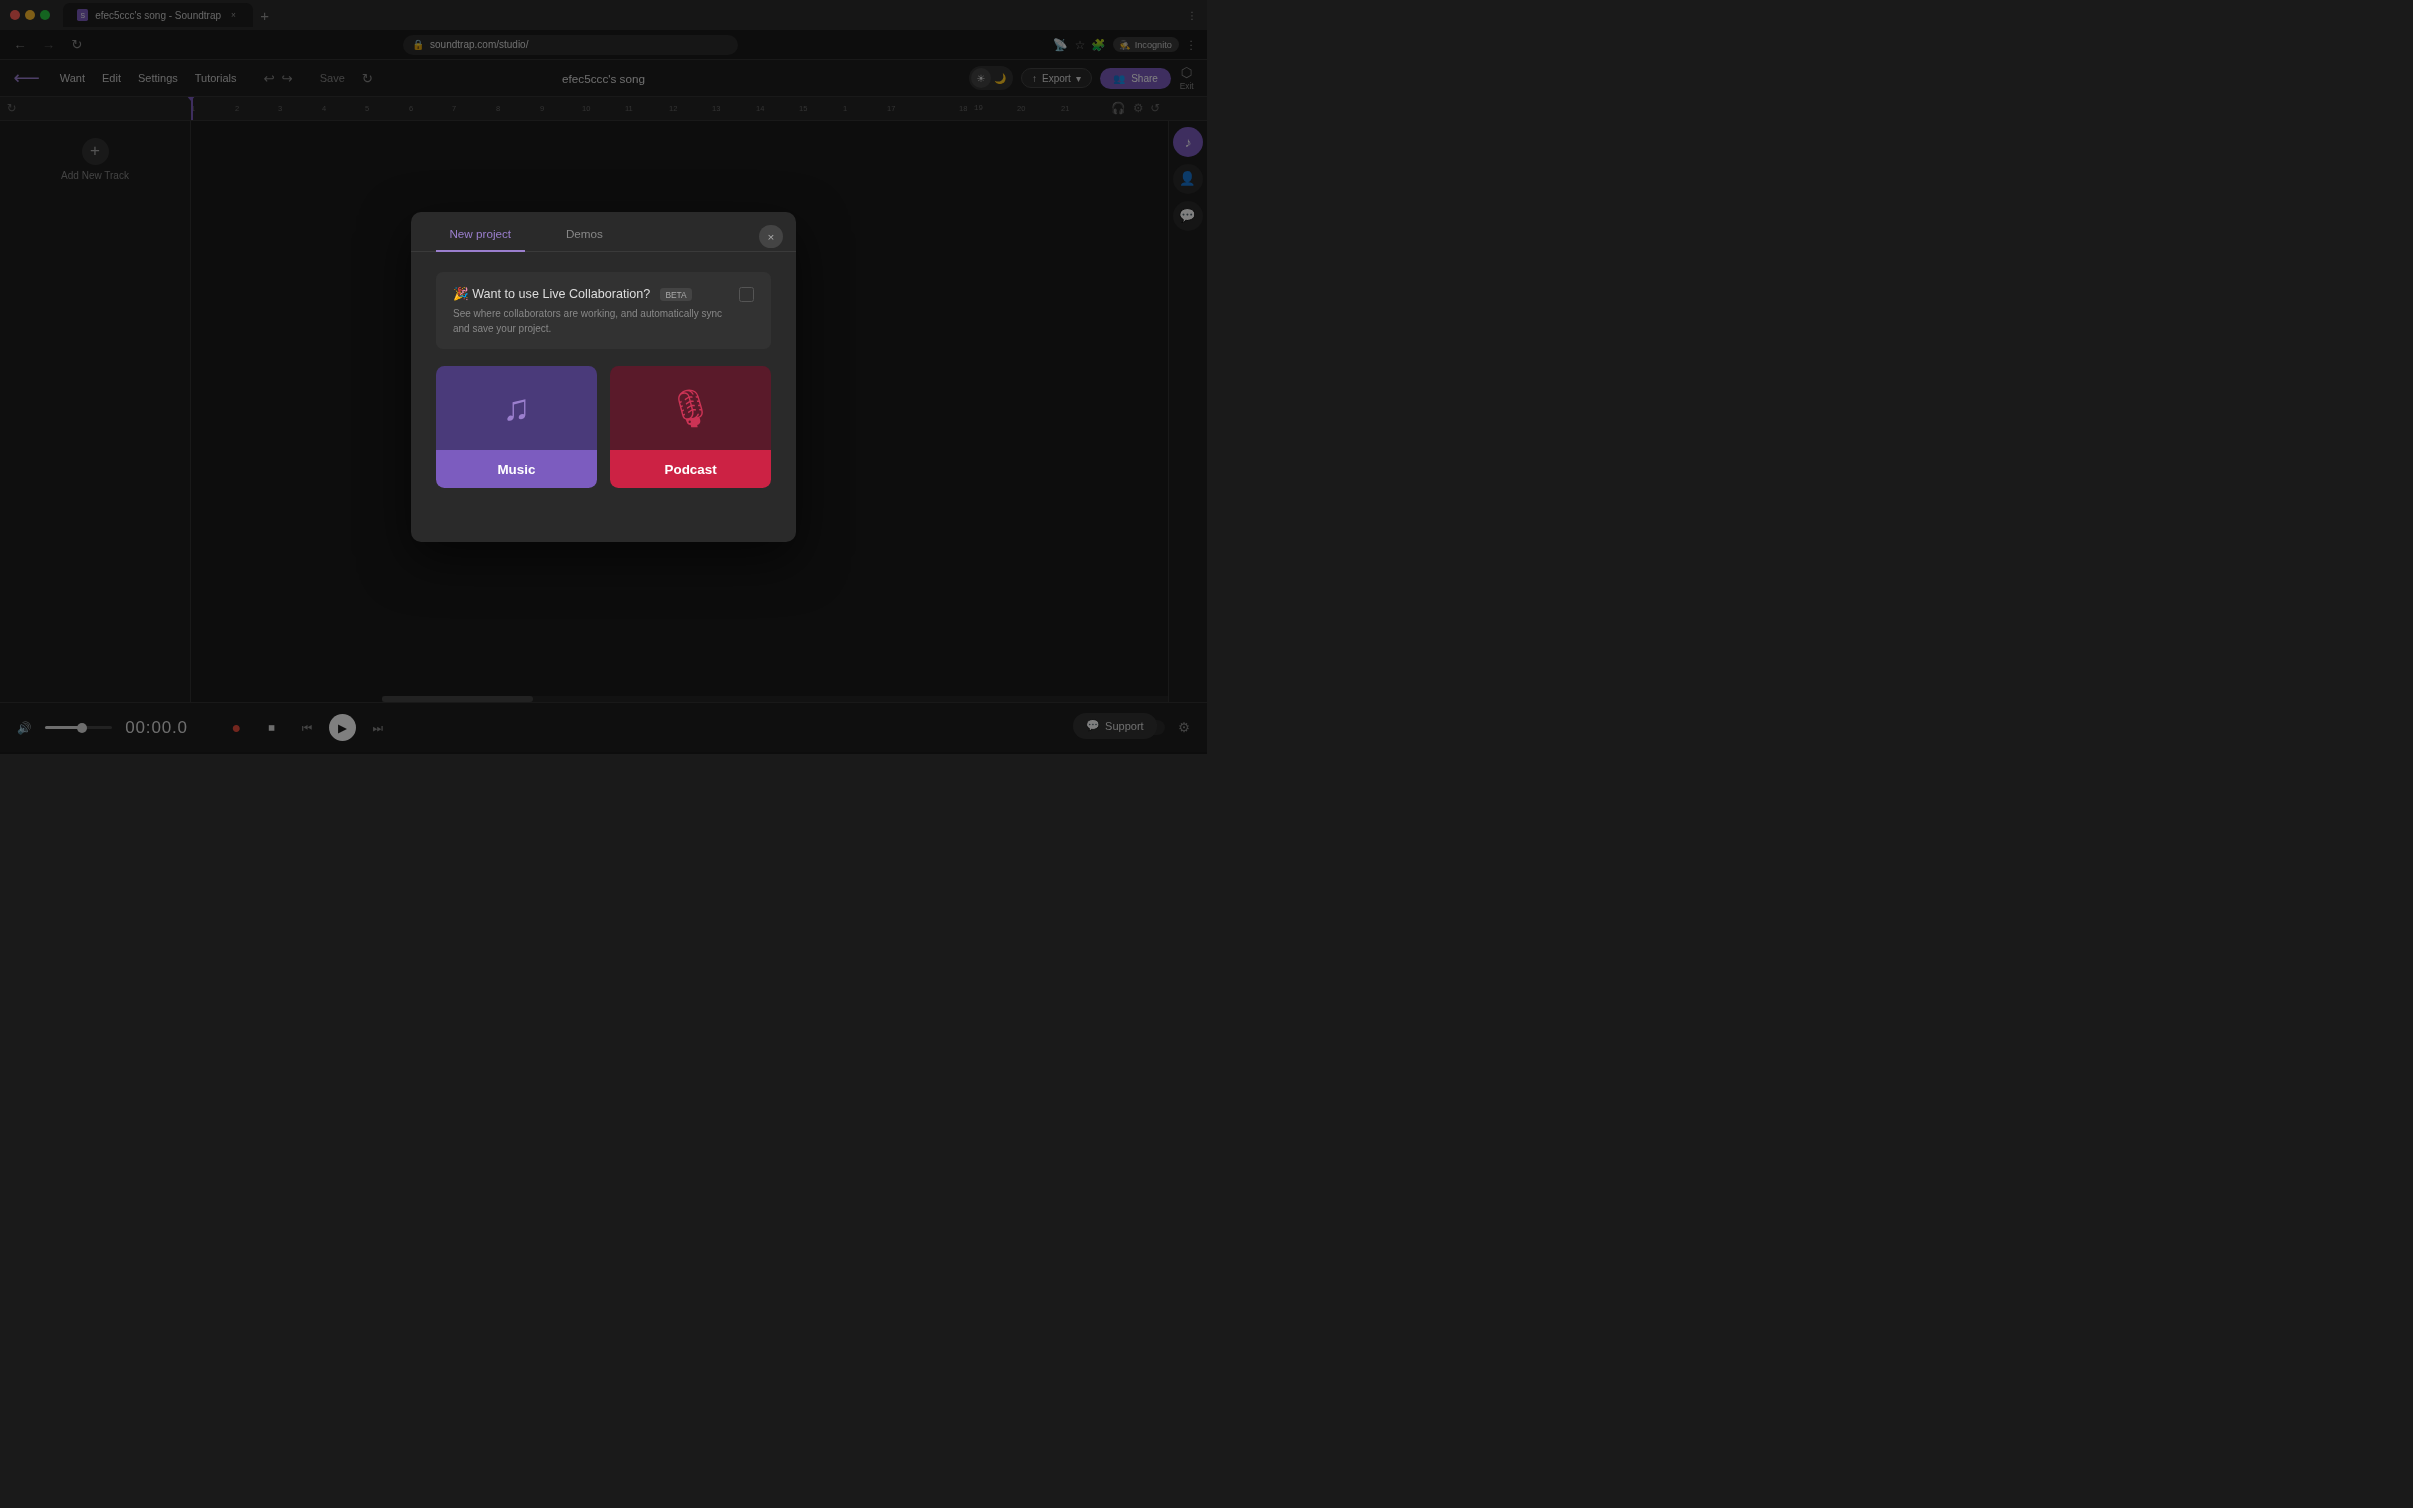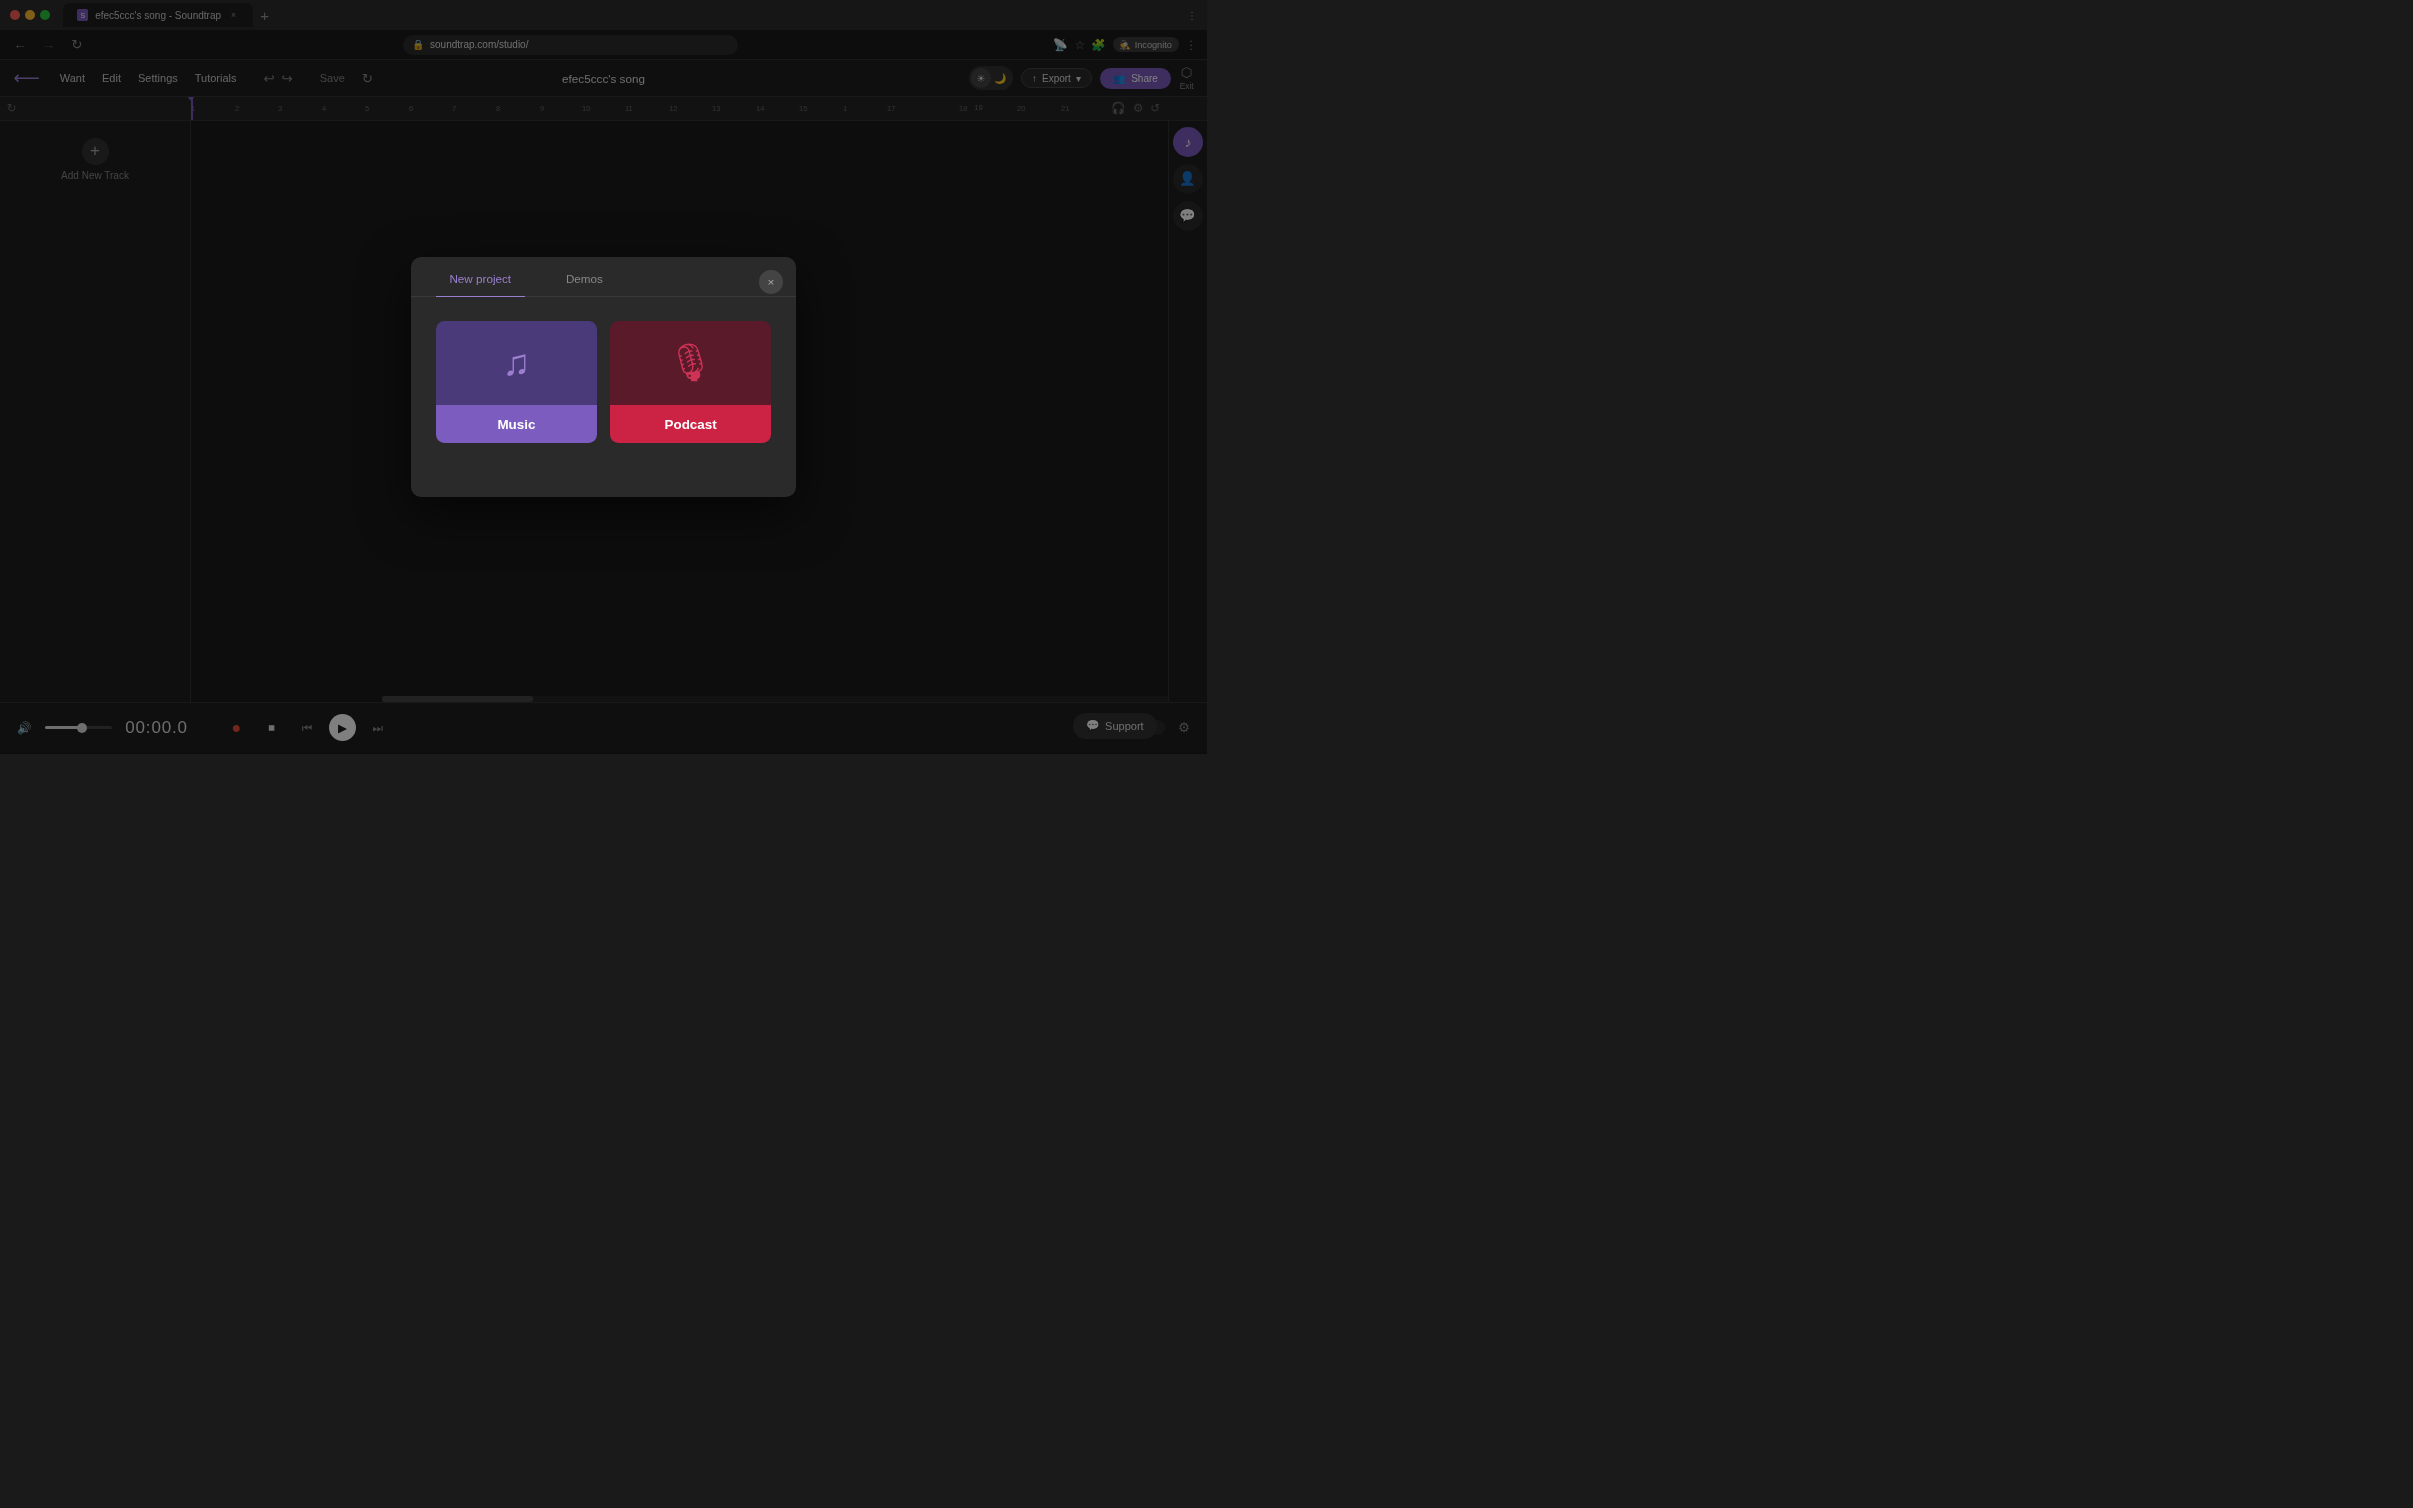--- a/index.html
+++ b/index.html
@@ -830,20 +830,31 @@
 <div class="modal-overlay">
   <div class="modal">
     <div class="modal-close">
       <span>×</span>
     </div>
     <div class="modal-tabs">
       <div class="modal-tab active">New project</div>
       <div class="modal-tab">Demos</div>
     </div>
     <div class="modal-body">
+      <div class="collab-section">
+        <div class="collab-text">
+          <div class="collab-title">
+            <span>🎉</span>
+            <span>Want to use Live Collaboration?</span>
+            <span class="beta-badge">BETA</span>
+          </div>
+          <div class="collab-desc">See where collaborators are working, and automatically sync and save your project.</div>
+        </div>
+        <div class="collab-checkbox"></div>
+      </div>
       <div class="project-cards">
         <div class="project-card music-card">
           <div class="card-icon-area">
             <span style="color:#9b7fce; font-size:37px;">♫</span>
           </div>
           <div class="card-label">Music</div>
         </div>
         <div class="project-card podcast-card">
           <div class="card-icon-area">
             <span style="color:#cc3355; font-size:37px;">🎙</span>

